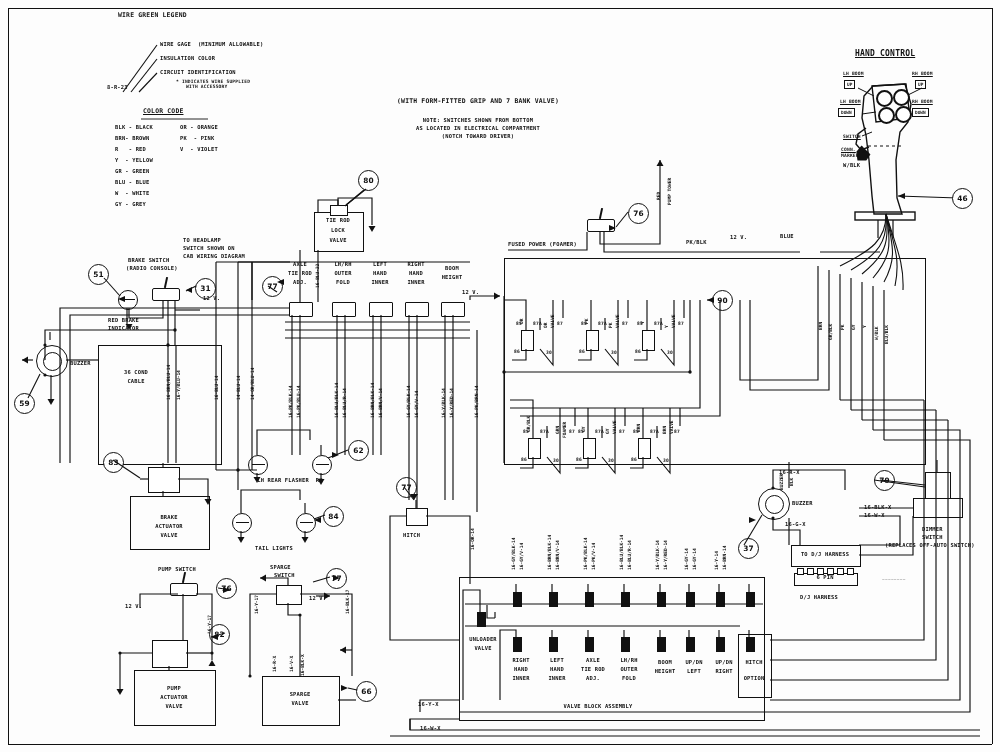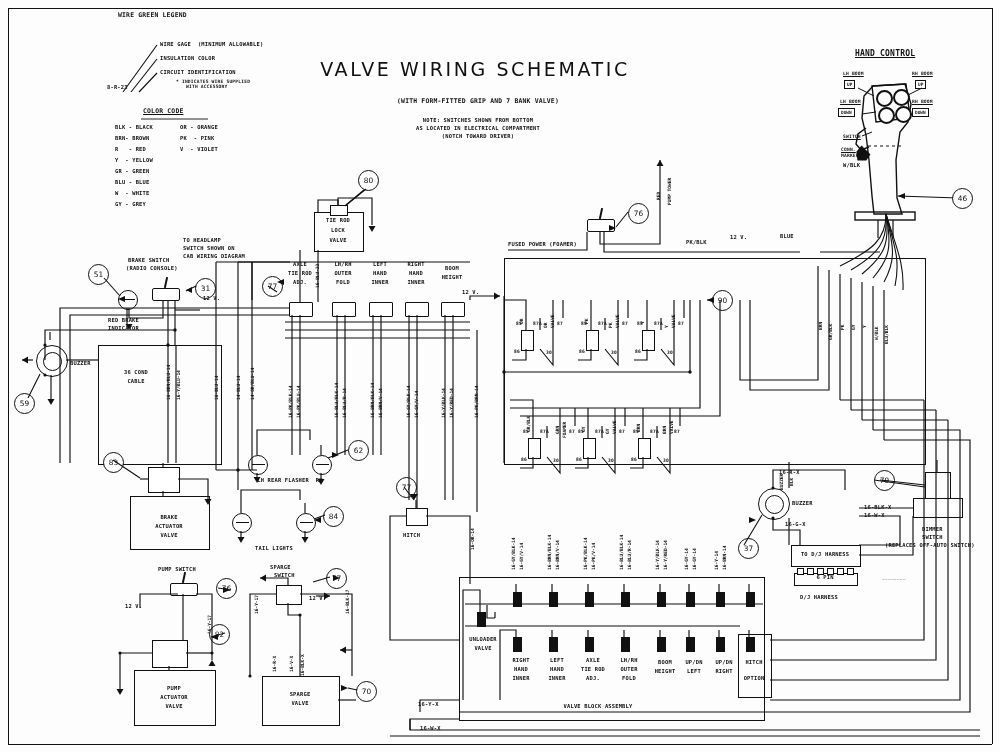--- a/index.html
+++ b/index.html
@@ -22,21 +22,21 @@
   .vw{position:absolute;font-size:4.5px;font-weight:700;white-space:pre;
       transform-origin:0 0;transform:rotate(-90deg);}
   
   .h{position:absolute;height:0;border-top:1.15px solid #111;}
   .v{position:absolute;width:0;border-left:1.15px solid #111;}
   .box{position:absolute;border:1.15px solid #111;background:transparent;}
   .boxf{position:absolute;border:1.6px solid #111;background:#fff;}
   
   .cal{position:absolute;width:19px;height:19px;border:1.3px solid #111;border-radius:50%;
        background:#fff;display:flex;align-items:center;justify-content:center;
-       font-size:7.4px;font-weight:400;font-family:"DejaVu Sans", sans-serif;}
+       font-size:7.4px;font-weight:700;font-family:"DejaVu Sans", sans-serif;}
   
   .lamp{position:absolute;width:18px;height:18px;border:1.4px solid #111;border-radius:50%;background:#fff;}
   .lamp:after{content:"";position:absolute;left:2.5px;top:7.6px;width:13px;height:0;border-top:1.6px solid #111;}
   .buzz{position:absolute;width:30px;height:30px;border:1.6px solid #111;border-radius:50%;background:#fff;}
   .buzz:after{content:"";position:absolute;left:5.5px;top:5.5px;width:17px;height:17px;border:1.6px solid #111;border-radius:50%;}
   .relay{position:absolute;width:11px;height:19px;border:1.3px solid #111;background:#fff;}
   .sw{position:absolute;width:22px;height:13px;border:1.5px solid #111;background:#fff;border-radius:1px;}
   .solen{position:absolute;width:7px;height:13px;border:1.5px solid #111;background:#111;}
   .tog{position:absolute;width:26px;height:11px;border:1.6px solid #111;background:#fff;border-radius:2px;}
   .togstem{position:absolute;width:0;height:11px;border-left:2.2px solid #111;transform:rotate(12deg);}
@@ -49,21 +49,20 @@
 </head>
 <body>
 
 <div id="sheet">
 
   <div class="h" style="left:8px;top:8px;width:984px;"></div>
   <div class="h" style="left:8px;top:744px;width:984px;"></div>
   <div class="v" style="left:8px;top:8px;height:736px;"></div>
   <div class="v" style="left:992px;top:8px;height:736px;"></div>
 
-  <div class="t xl c" style="left:475px;top:60px;">VALVE WIRING SCHEMATIC</div>
   <div class="t m c" style="left:478px;top:98px;">(WITH FORM-FITTED GRIP AND 7 BANK VALVE)</div>
   <div class="t s c" style="left:478px;top:118px;">NOTE: SWITCHES SHOWN FROM BOTTOM</div>
   <div class="t s c" style="left:478px;top:126px;">AS LOCATED IN ELECTRICAL COMPARTMENT</div>
   <div class="t s c" style="left:478px;top:134px;">(NOTCH TOWARD DRIVER)</div>
 
   <div class="t m" style="left:118px;top:12px;">WIRE GREEN LEGEND</div>
   <div class="t s" style="left:160px;top:42px;">WIRE GAGE  (MINIMUM ALLOWABLE)</div>
   <div class="t s" style="left:160px;top:56px;">INSULATION COLOR</div>
   <div class="t s" style="left:160px;top:70px;">CIRCUIT IDENTIFICATION</div>
   <div class="t xs" style="left:176px;top:80px;">* INDICATES WIRE SUPPLIED</div>
@@ -367,21 +366,21 @@
   <div class="cal" style="left:326px;top:568px;">77</div>
   <div class="t s" style="left:309px;top:596px;">12 V.</div>
   <div class="vw" style="left:254px;top:614px;">16-Y-17</div>
   <div class="vw" style="left:345px;top:614px;">16-BLK-17</div>
   <div class="vw" style="left:272px;top:672px;">16-R-X</div>
   <div class="vw" style="left:289px;top:672px;">16-V-X</div>
   <div class="vw" style="left:300px;top:676px;">16-BLK-X</div>
   <div class="box" style="left:262px;top:676px;width:76px;height:48px;"></div>
   <div class="t s c" style="left:300px;top:692px;">SPARGE</div>
   <div class="t s c" style="left:300px;top:701px;">VALVE</div>
-  <div class="cal" style="left:356px;top:681px;">70</div>
+  <div class="cal" style="left:356px;top:681px;">66</div>
 
   <div class="box" style="left:459px;top:577px;width:304px;height:142px;"></div>
   <div class="t s c" style="left:598px;top:704px;">VALVE BLOCK ASSEMBLY</div>
 
   <div class="solen" style="left:477px;top:612px;"></div>
   <div class="t s c" style="left:483px;top:637px;">UNLOADER</div>
   <div class="t s c" style="left:483px;top:646px;">VALVE</div>
 
   <div class="solen" style="left:513px;top:592px;"></div>
   <div class="solen" style="left:513px;top:637px;"></div>

